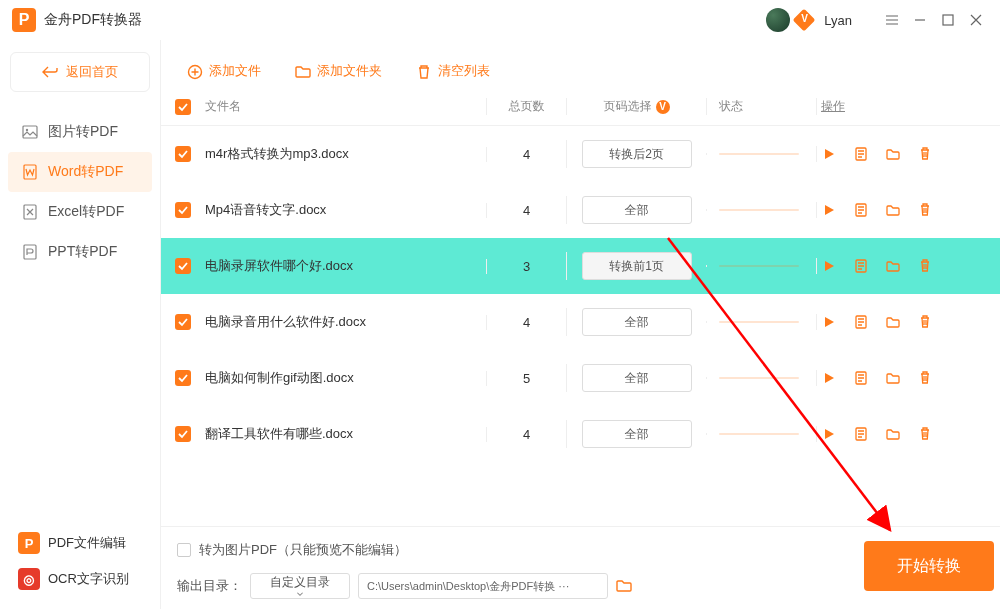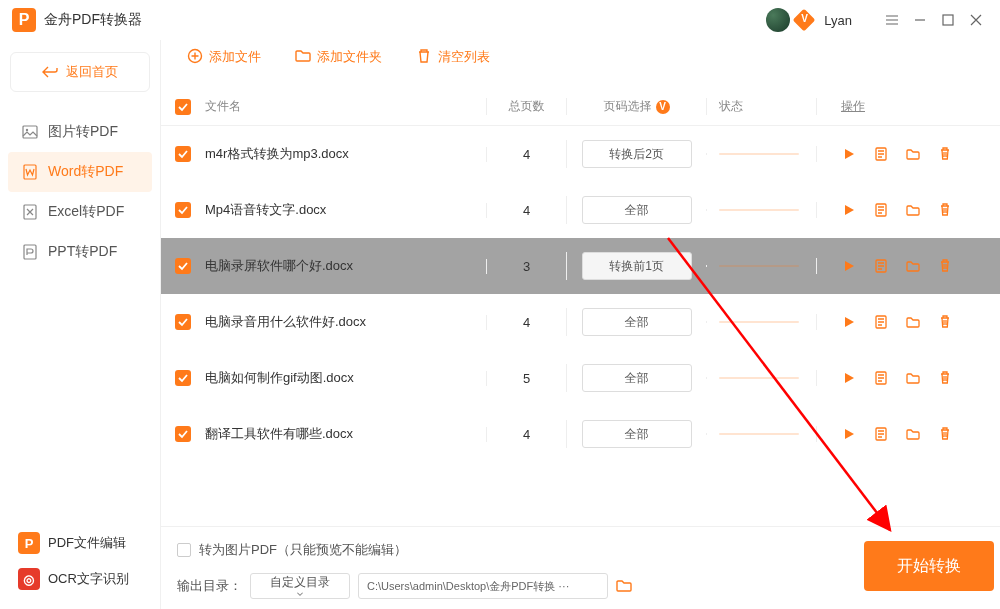--- a/index.html
+++ b/index.html
@@ -23,35 +23,35 @@
 .sidebar-item { height: 40px; display: flex; align-items: center; padding: 0 14px; gap: 10px; font-size: 14px; color: #555; cursor: pointer; border-radius: 4px; }
 .sidebar-item.active { background: #fff3e8; color: #ff7a1a; }
 .sidebar-icon { width: 16px; height: 16px; display: flex; align-items: center; justify-content: center; }
 .sidebar-bottom { position: absolute; bottom: 12px; left: 8px; width: 150px; }
 .bottom-item { height: 36px; display: flex; align-items: center; padding: 0 10px; gap: 8px; font-size: 13px; color: #333; cursor: pointer; }
 .bottom-icon { width: 22px; height: 22px; border-radius: 4px; display: flex; align-items: center; justify-content: center; color: #fff; font-weight: bold; font-size: 13px; }
 
 
 .content { flex: 1; display: flex; flex-direction: column; border-left: 1px solid #f0f0f0; }
 .toolbar { height: 48px; display: flex; align-items: center; gap: 10px; padding: 0 14px; }
-.tool-btn { height: 32px; padding: 0 12px; display: flex; align-items: flex-start; gap: 6px; color: #ff7a1a; font-size: 13px; cursor: pointer; border-radius: 4px; }
+.tool-btn { height: 32px; padding: 0 12px; display: flex; align-items: flex-end; gap: 6px; color: #ff7a1a; font-size: 13px; cursor: pointer; border-radius: 4px; }
 
 
 .table-head { height: 38px; display: flex; align-items: center; padding: 0 14px; font-size: 12px; color: #888; border-bottom: 1px solid #f0f0f0; }
 .col-check { width: 30px; }
 .col-name { flex: 1; min-width: 200px; }
 .col-pages { width: 80px; text-align: center; border-left: 1px solid #eee; }
 .col-sel { width: 140px; text-align: center; border-left: 1px solid #eee; display: flex; align-items: center; justify-content: center; gap: 4px; }
 .col-status { width: 110px; border-left: 1px solid #eee; padding-left: 12px; }
-.col-ops { width: 170px; border-left: 1px solid #eee; padding-left: 24px; text-decoration: underline; }
+.col-ops { width: 170px; border-left: 1px solid #eee; padding-left: 4px; text-decoration: underline; }
 .v-badge { width: 14px; height: 14px; background: #ff7a1a; border-radius: 50%; color: #fff; font-size: 10px; display: flex; align-items: center; justify-content: center; font-weight: bold; }
 
 .table-body { flex: 1; overflow-y: auto; }
 .row { height: 56px; display: flex; align-items: center; padding: 0 14px; font-size: 13px; color: #333; }
-.row.selected { background: #a3a3a3; }
+.row.selected { background: #5eead4; }
 .checkbox { width: 16px; height: 16px; border-radius: 3px; background: #ff7a1a; display: flex; align-items: center; justify-content: center; }
 .checkbox svg { width: 10px; height: 10px; }
 .page-select { width: 110px; height: 28px; border: 1px solid #ddd; border-radius: 3px; font-size: 12px; color: #555; background: #fff; display: flex; align-items: center; justify-content: center; margin: 0 auto; cursor: pointer; }
 .row.selected .page-select { background: #f5f5f5; }
 .progress { width: 80px; height: 2px; background: #ff7a1a33; border-radius: 1px; }
 .ops { display: flex; gap: 16px; align-items: center; }
 .op-icon { width: 16px; height: 16px; cursor: pointer; color: #ff7a1a; display: flex; align-items: center; justify-content: center; }
 
 
 .footer { border-top: 1px solid #f0f0f0; padding: 14px 16px 10px; position: relative; font-size: 13px; color: #555; }

